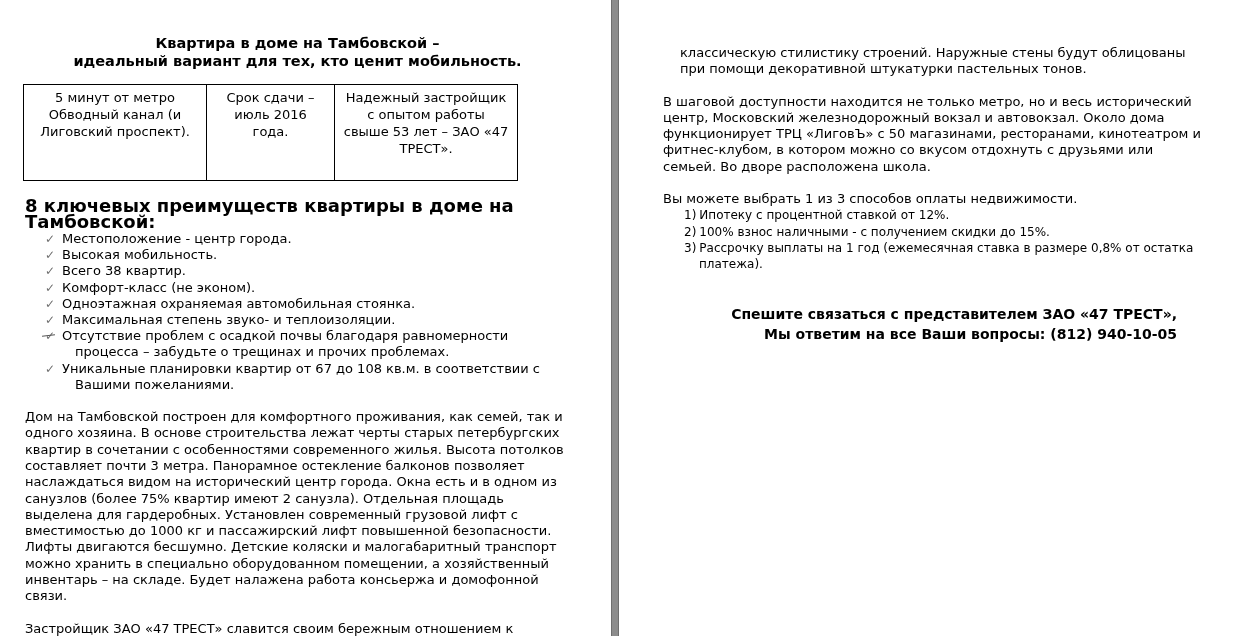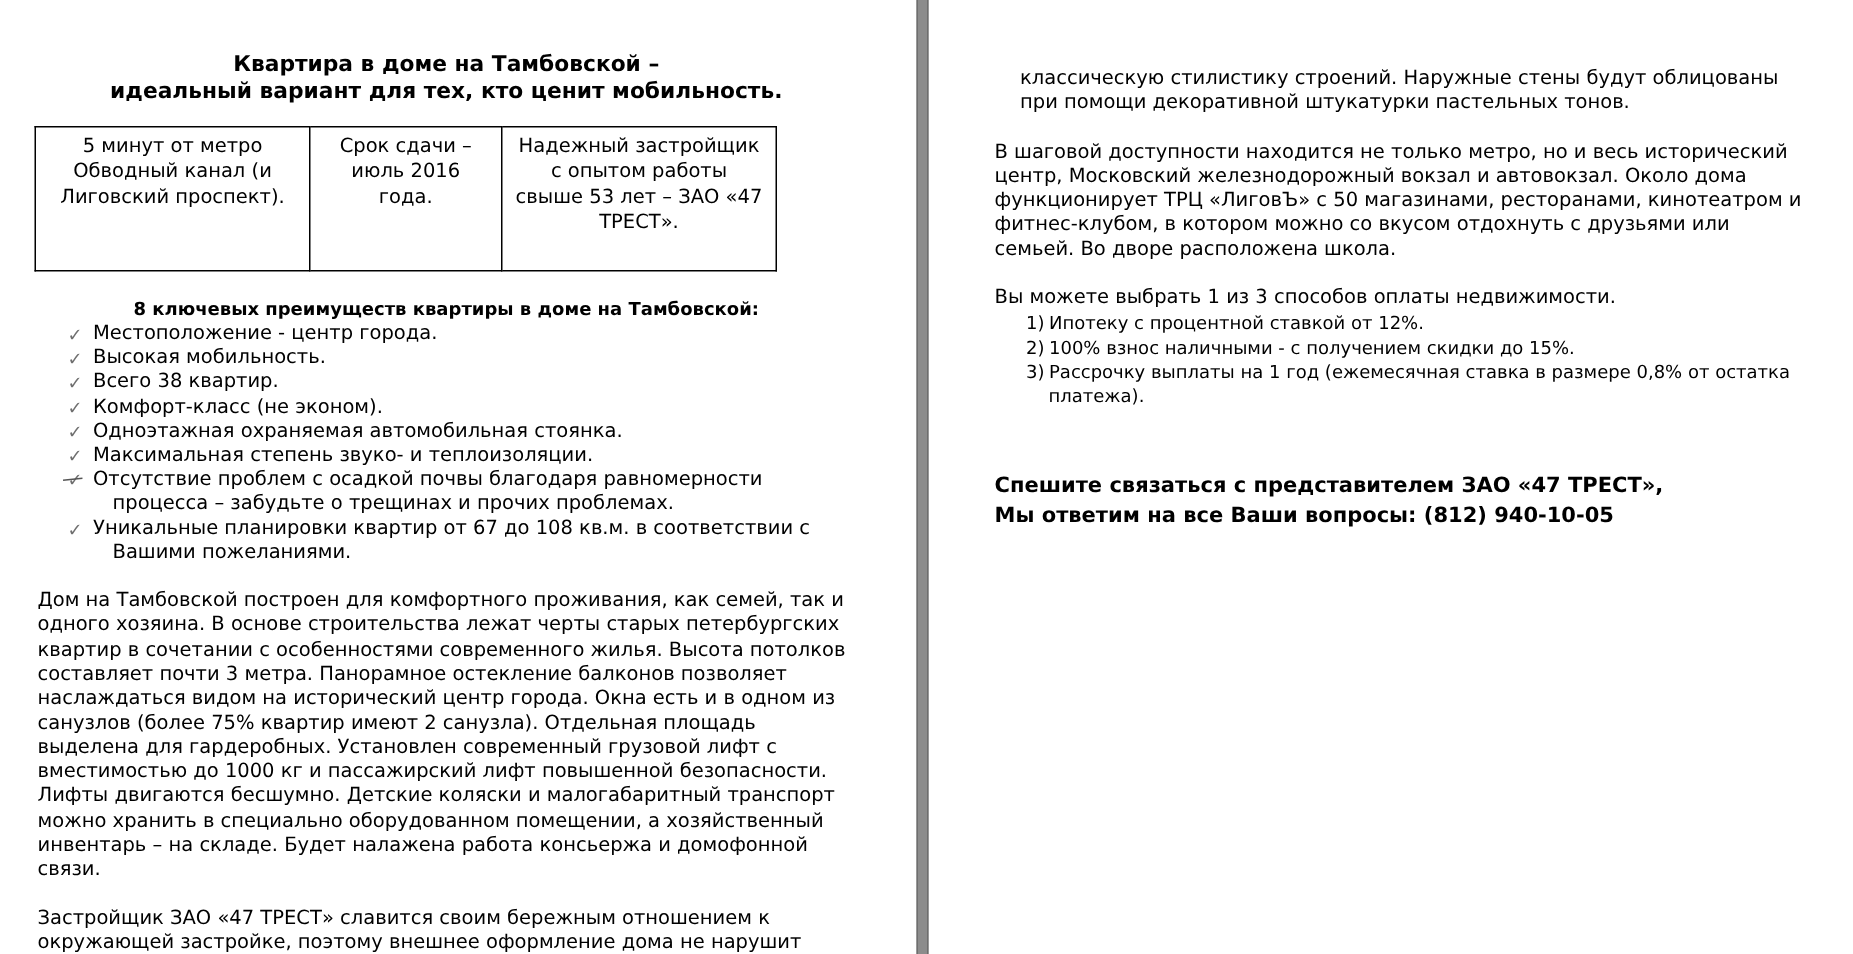--- a/index.html
+++ b/index.html
@@ -21,37 +21,37 @@
   .content-left  { padding:35px 42px 0 25px; }
   .content-right { padding:45px 28px 0 43px; }
 
   .doc-title { text-align:center; font-weight:bold; font-size:14.5px; line-height:17.5px; }
 
   table.info { border-collapse:collapse; margin:14px 0 0 -2px; width:494px; table-layout:fixed;border-radius:10px; }
   table.info td { border:1px solid #000; text-align:center; vertical-align:top;
                   font-size:13px; line-height:17px; padding:4px 8px 23px; }
   td.c1 { width:183px; } td.c2 { width:128px; } td.c3 { width:183px; }
 
-  .benefits-heading { margin-top:17px; text-align:center; font-weight:bold; font-size:12px; line-height:16px; }
+  .benefits-heading { margin-top:17px; text-align:left; font-weight:bold; font-size:18px; line-height:16px; }
 
   ul.benefits { list-style:none; margin-top:1px; }
   ul.benefits li { position:relative; padding-left:50px; text-indent:-13px;
                    font-size:13px; line-height:16.2px; }
   .check { position:absolute; left:20px; top:0; text-indent:0; color:#6f6f6f; font-size:12px; }
   .check .strike { position:absolute; left:-3px; top:7px; width:13px; height:1px; background:#555;
                    transform:rotate(-6deg); }
 
   p.body { font-size:13px; line-height:16.3px; margin-top:16px; }
   .content-right p.body:first-child { margin-top:0;margin-left:17px; }
 
   .pay-intro { font-size:13px; line-height:16.3px; margin-top:16px; }
   .pay-item  { font-size:12px; line-height:16.3px; padding-left:36px; text-indent:-15px; }
   .pay-item .num { padding-right:3px; }
 
-  .contact { margin-top:41px; text-align:left; font-weight:bold; font-size:14px; line-height:20px;
+  .contact { margin-top:31px; text-align:right; font-weight:bold; font-size:14px; line-height:20px;
              padding-right:30px; }
 </style>
 </head>
 <body>
 
 <div class="doc">
 
   <div class="page page-left">
     <div class="content-left">
       <div class="doc-title">

